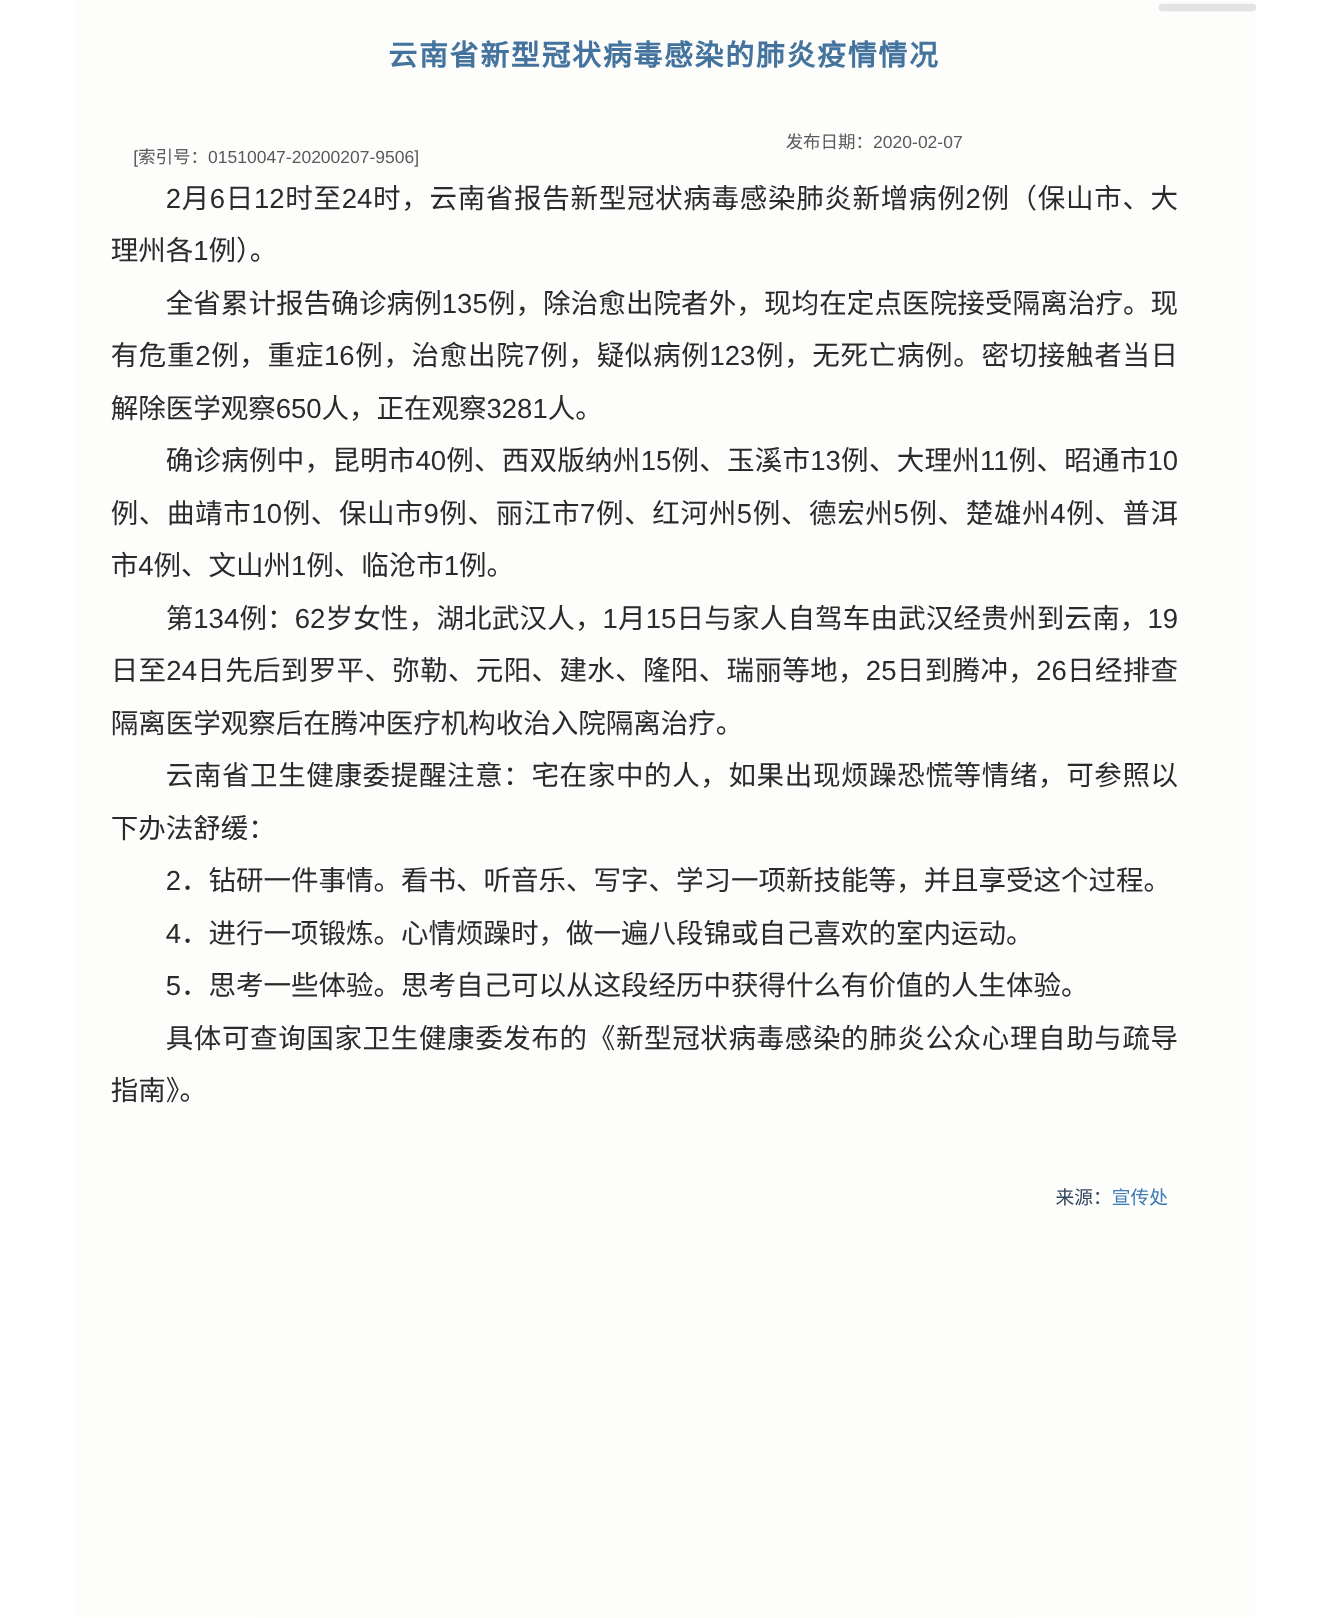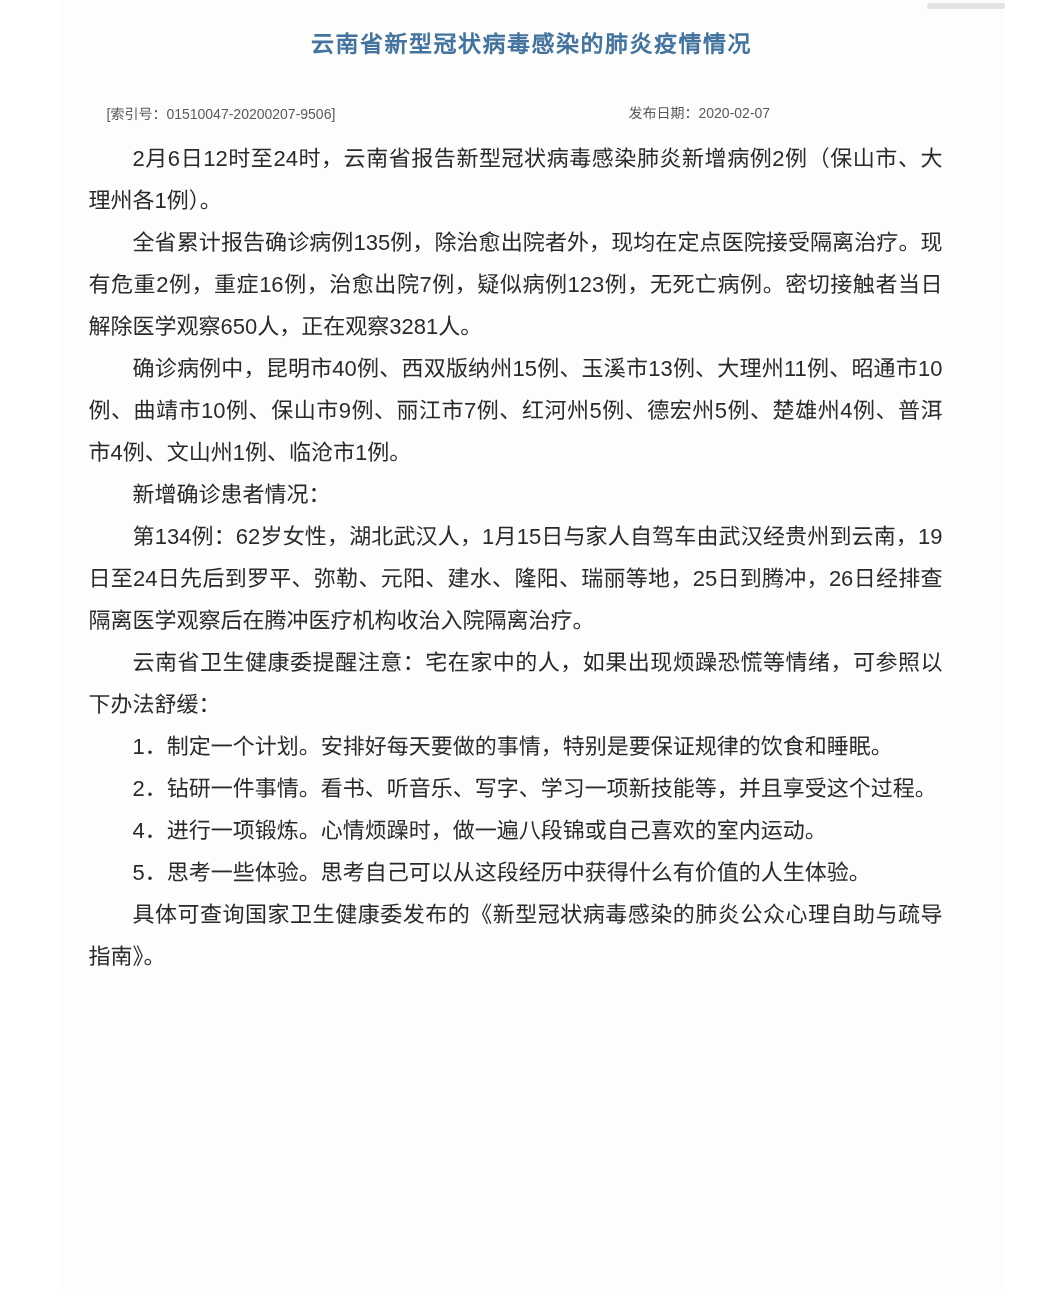--- a/index.html
+++ b/index.html
@@ -39,21 +39,21 @@
   .meta-row {
     position: relative;
     height: 24px;
     margin-top: 42px;
     font-size: 14px;
     color: #5a5a5a;
   }
   .meta-index {
     position: absolute;
     left: 48px;
-    top: 1px;
+    top: 12px;
     white-space: nowrap;
   }
   .meta-date {
     position: absolute;
     left: 570px;
     top: 0;
     white-space: nowrap;
     text-align: right;
   }
   .content {
@@ -92,24 +92,25 @@
 
   <div class="meta-row">
     <span class="meta-index">[索引号：01510047-20200207-9506]</span>
     <span class="meta-date">发布日期：2020-02-07</span>
   </div>
 
   <div class="content">
     <p>2月6日12时至24时，云南省报告新型冠状病毒感染肺炎新增病例2例（保山市、大理州各1例）。</p>
     <p>全省累计报告确诊病例135例，除治愈出院者外，现均在定点医院接受隔离治疗。现有危重2例，重症16例，治愈出院7例，疑似病例123例，无死亡病例。密切接触者当日解除医学观察650人，正在观察3281人。</p>
     <p>确诊病例中，昆明市40例、西双版纳州15例、玉溪市13例、大理州11例、昭通市10例、曲靖市10例、保山市9例、丽江市7例、红河州5例、德宏州5例、楚雄州4例、普洱市4例、文山州1例、临沧市1例。</p>
-    <p>新增确诊患者情况：</p>
     <p>第134例：62岁女性，湖北武汉人，1月15日与家人自驾车由武汉经贵州到云南，19日至24日先后到罗平、弥勒、元阳、建水、隆阳、瑞丽等地，25日到腾冲，26日经排查隔离医学观察后在腾冲医疗机构收治入院隔离治疗。</p>
     <p>云南省卫生健康委提醒注意：宅在家中的人，如果出现烦躁恐慌等情绪，可参照以下办法舒缓：</p>
-    <p>1．制定一个计划。安排好每天要做的事情，特别是要保证规律的饮食和睡眠。</p>
     <p>2．钻研一件事情。看书、听音乐、写字、学习一项新技能等，并且享受这个过程。</p>
     <p>4．进行一项锻炼。心情烦躁时，做一遍八段锦或自己喜欢的室内运动。</p>
     <p>5．思考一些体验。思考自己可以从这段经历中获得什么有价值的人生体验。</p>
     <p>具体可查询国家卫生健康委发布的《新型冠状病毒感染的肺炎公众心理自助与疏导指南》。</p>
   </div>
 
+  <div class="footer">
+    <span class="source-label">来源：</span><span class="source-value">宣传处</span>
+  </div>
 
 </div>
 
 </body></html>

